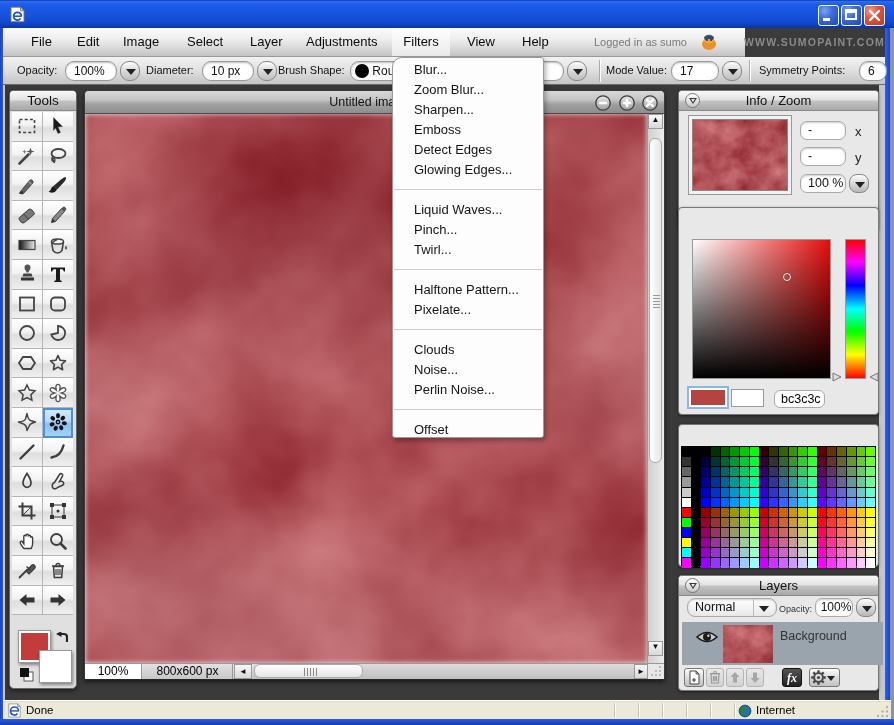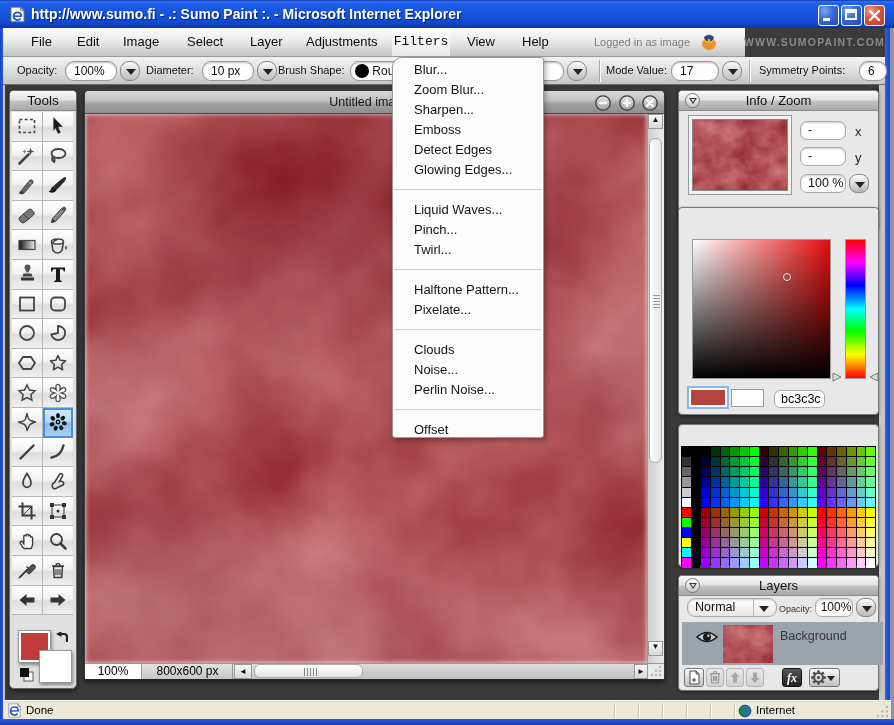--- a/index.html
+++ b/index.html
@@ -139,21 +139,20 @@
   <div id="pgleft" class="abs"></div>
 
   <div id="titlebar" class="abs">
     <svg class="ticon abs" viewBox="0 0 17 17">
       <path d="M2 1.2 h9.5 l3.5 3.5 v11 h-13 z" fill="#fcfcf2" stroke="#777" stroke-width="0.9"></path>
       <path d="M11.5 1.2 l3.5 3.5 h-3.5 z" fill="#e0e0d2" stroke="#777" stroke-width="0.9"></path>
       <path d="M4.6 10.2 a3.9 3.9 0 0 1 7.8 0" fill="none" stroke="#1e4fd0" stroke-width="1.7"></path>
       <path d="M4.2 10.2 h8.6" stroke="#1e4fd0" stroke-width="1.5"></path>
       <path d="M4.6 10.2 a3.9 3.9 0 0 0 7 2.4" fill="none" stroke="#1e4fd0" stroke-width="1.7"></path>
     </svg>
-    <div class="ttext abs">http://www.sumo.fi - .: Sumo Paint :. - Microsoft Internet Explorer</div>
     <div class="winbtns abs">
       <div class="wbtn"><svg width="19" height="19" viewBox="0 0 19 19">
             <rect x="4" y="12" width="7" height="3" fill="#fff"></rect>
           </svg></div>
       <div class="wbtn"><svg width="19" height="19" viewBox="0 0 19 19">
             <rect x="4" y="4" width="10" height="9" fill="none" stroke="#fff" stroke-width="2"></rect>
             <rect x="4" y="4" width="10" height="3" fill="#fff"></rect>
           </svg></div>
       <div class="wbtn close"><svg width="19" height="19" viewBox="0 0 19 19">
             <path d="M5 5 L14 14 M14 5 L5 14" stroke="#fff" stroke-width="2.4" stroke-linecap="round"></path>
@@ -165,24 +164,24 @@
   <div id="outeredge" class="abs"></div>
   <div id="bottomborder" class="abs"></div>
 
   <div id="menubar" class="abs">
     <div class="mi" style="left:28px;">File</div>
     <div class="mi" style="left:74px;">Edit</div>
     <div class="mi" style="left:120px;">Image</div>
     <div class="mi" style="left:184px;">Select</div>
     <div class="mi" style="left:247px;">Layer</div>
     <div class="mi" style="left:303px;">Adjustments</div>
-    <div class="mi hl" style="left:389px; width:58px; text-align:center;font-family:Liberation Mono, monospace;">Filters</div>
+    <div class="mi hl" style="left:389px; width:58px; text-align:center;">Filters</div>
     <div class="mi" style="left:464px;">View</div>
     <div class="mi" style="left:519px;">Help</div>
-    <div class="mi" style="left:591px; font-size:11px; color:#7a7a7a;">Logged in as image</div>
+    <div class="mi" style="left:591px; font-size:11px; color:#7a7a7a;">Logged in as sumo</div>
     <svg class="abs" style="left:697px; top:5px;" width="18" height="18" viewBox="0 0 18 18">
       <ellipse cx="9" cy="11" rx="7" ry="6" fill="#e8922a"></ellipse>
       <ellipse cx="9" cy="6" rx="5" ry="4.5" fill="#f2a93b"></ellipse>
       <path d="M4 4 q5 -4 10 0 l-1 3 q-4 -2 -8 0 z" fill="#274b8f"></path>
       <circle cx="7" cy="7" r="0.9" fill="#222"></circle>
         <circle cx="11" cy="7" r="0.9" fill="#222"></circle>
     </svg>
     <div class="mi" style="left:721px; font-size:10.5px; color:#8a8a8a; letter-spacing:1.2px; font-weight:bold;margin-left:20px;">WWW.SUMOPAINT.COM</div>
   </div>
 

